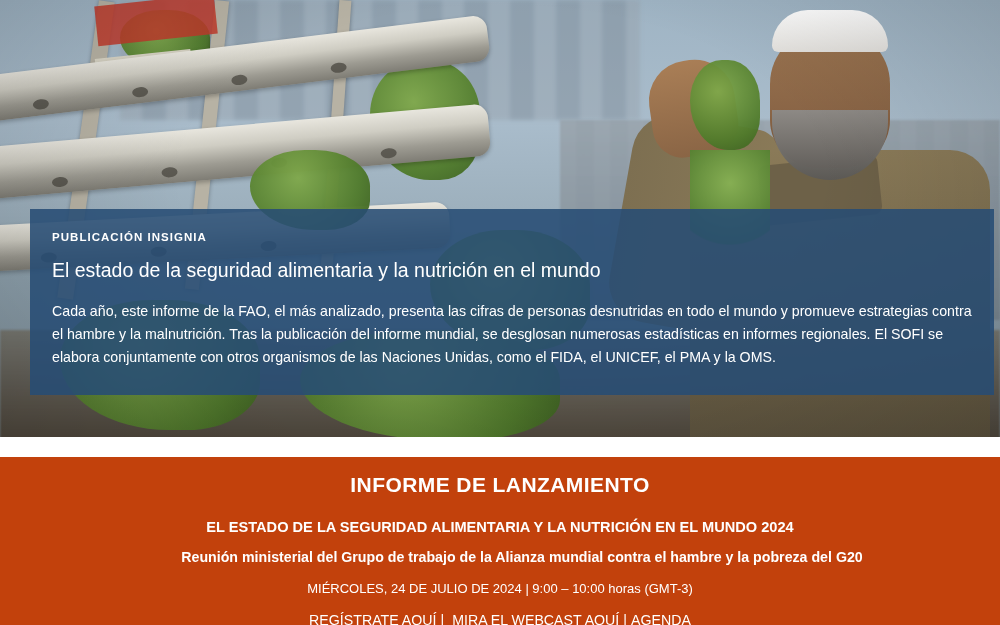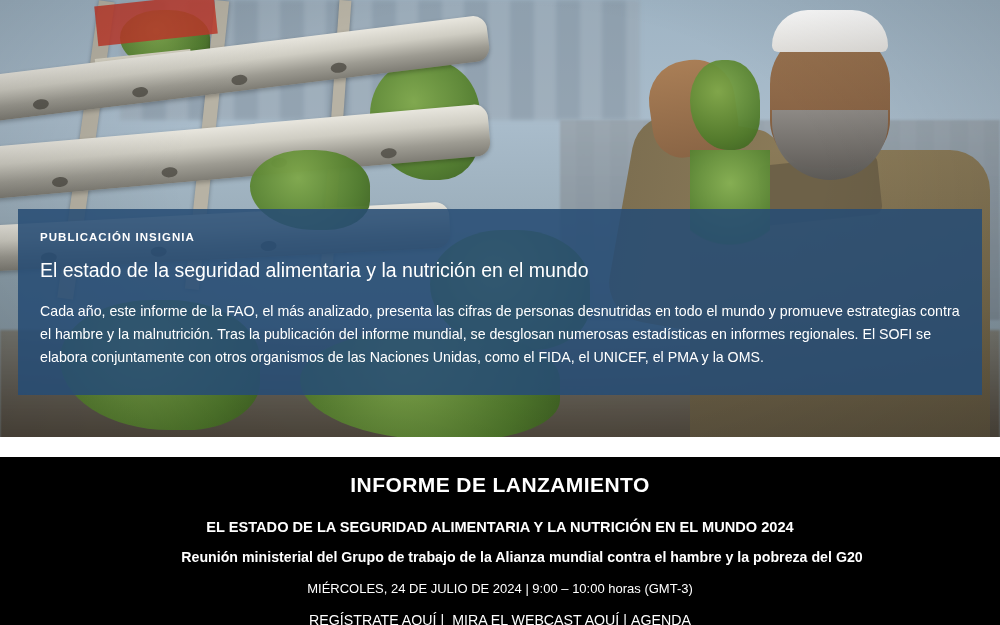--- a/index.html
+++ b/index.html
@@ -181,21 +181,21 @@
   }
   .hero-vignette {
     position: absolute;
     inset: 0;
     background: radial-gradient(ellipse at 50% 40%, rgba(0,0,0,0) 45%, rgba(0,0,0,0.18) 100%);
   }
 
   
   .card {
     position: absolute;
-    left: 18px;
+    left: 30px;
     top: 209px;
     width: 964px;
     box-sizing: border-box;
     padding: 22px 22px 26px 22px;
     background: rgba(39, 76, 116, 0.88);
     color: #ffffff;
   }
   .card-kicker {
     font-size: 11.5px;
     font-weight: bold;
@@ -223,21 +223,21 @@
     width: 1000px;
     height: 20px;
     background: #ffffff;
   }
 
   
   .banner {
     position: relative;
     width: 1000px;
     height: 168px;
-    background: #000000;
+    background: #c2410c;
     color: #ffffff;
     text-align: center;
     box-sizing: border-box;
     padding-top: 16px;
   }
   .banner-h1 {
     font-size: 21px;
     font-weight: bold;
     letter-spacing: .02em;
     margin: 0 0 22px 0;

